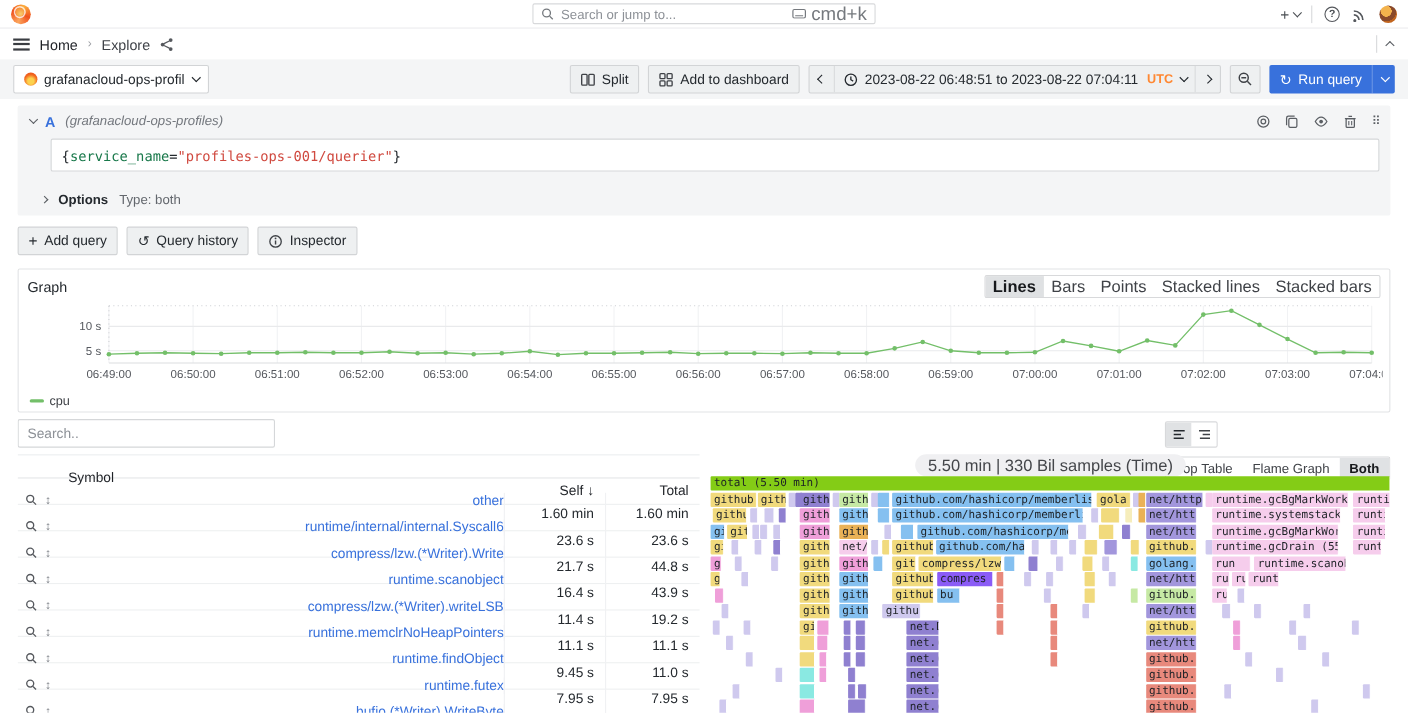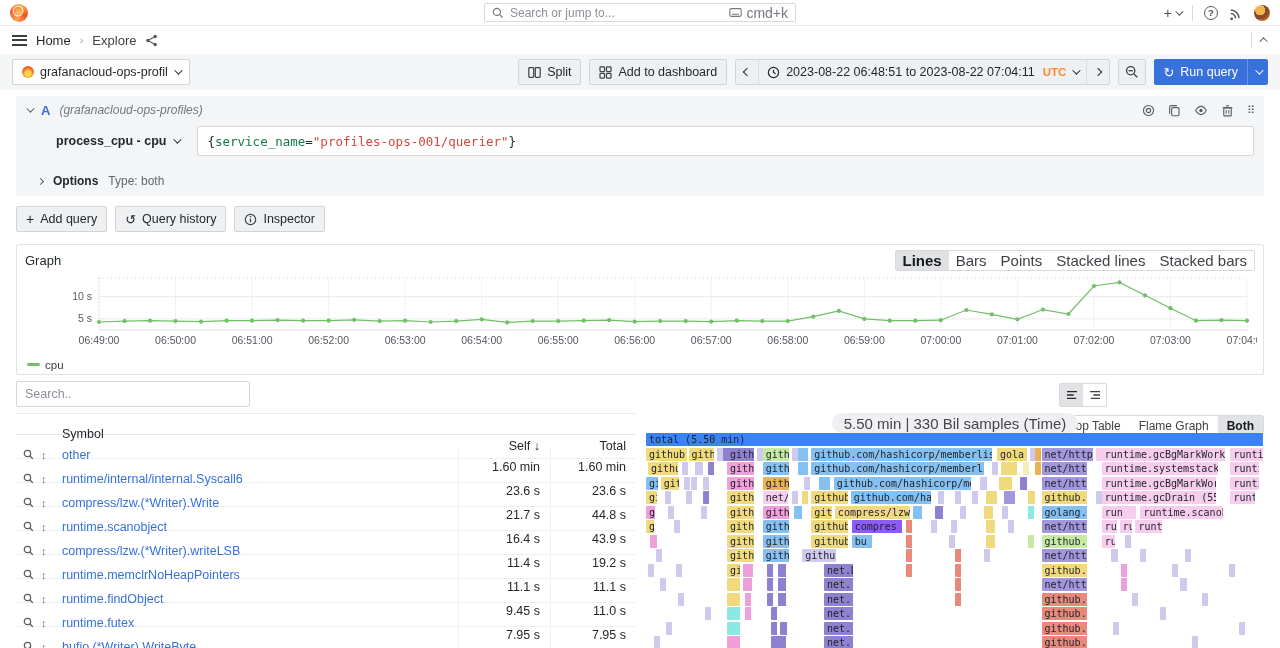--- a/index.html
+++ b/index.html
@@ -11,21 +11,21 @@
   .chev.up { transform:rotate(-135deg) translateY(-2px); }
   .chev.right { transform:rotate(-45deg); }
   .chev.left { transform:rotate(135deg); }
 
   
   .topnav { height:26px; display:flex; align-items:center; padding:0 10px; border-bottom:1px solid #ebecee; position:relative; }
   .logo { width:18px; height:18px; border-radius:50%; background:conic-gradient(from 200deg,#fba55c,#f0511f,#fcaf3e,#f0511f,#fba55c); position:relative; }
   .logo::after{ content:""; position:absolute; left:4px; top:3px; width:8px; height:8px; border-radius:50%; background:radial-gradient(circle at 60% 70%, #f8cb6e, #f67b22); box-shadow:0 0 0 1.5px rgba(255,255,255,.75); }
   .nav-search { position:absolute; left:50%; transform:translateX(-50%); width:312px; height:19px; border:1px solid #d8d9db; border-radius:2px; display:flex; align-items:center; gap:6px; padding:0 7px; background:#fff; }
   .nav-search .ph { color:#8d9197; font-size:12px; flex:1; }
-  .nav-search .kbd { display:flex; align-items:center; gap:4px; color:#75797e; font-size:14px; }
+  .nav-search .kbd { display:flex; align-items:center; gap:4px; color:#75797e; font-size:17px; }
   .nav-right { margin-left:auto; display:flex; align-items:center; gap:11px; color:#4b4f54; }
   .nav-plus { display:flex; align-items:center; gap:3px; font-size:14px; color:#4b4f54; }
   .help-circ { width:14px; height:14px; border:1.3px solid #55585d; border-radius:50%; font-size:9.5px; display:flex; align-items:center; justify-content:center; font-weight:bold; }
   .avatar { width:16px; height:16px; border-radius:50%; background:radial-gradient(circle at 38% 32%, #f3b34d 0 34%, #8a4a2b 35% 62%, #c1651f 63%); }
 
   
   .crumbrow { height:28px; display:flex; align-items:center; gap:9px; padding:0 12px; }
   .burger { width:15px; height:11px; border-top:2px solid #3a3d42; border-bottom:2px solid #3a3d42; position:relative; }
   .burger::after{ content:""; position:absolute; left:0; right:0; top:2.5px; height:2px; background:#3a3d42; }
   .crumb-home { font-weight:500; color:#1f2227; }
@@ -92,21 +92,21 @@
   .view { padding:3px 9px; font-size:12px; color:#3f4247; cursor:pointer; }
   .view.active { background:#e0e2e4; font-weight:600; color:#17191c; }
   .b-content { display:flex; gap:10px; margin-top:6px; }
 
   
   .t-wrap { width:620px; }
   .t-grid { display:grid; grid-template-columns:46px 1fr 92px 86px; align-items:center; }
   .t-head { height:22px; border-top:1px solid #eceeef; border-bottom:1px solid #e4e6e8; font-size:12.5px; font-weight:500; color:#1f2227; }
   .t-row { height:24px; border-bottom:1px solid #eef0f1; font-size:12.5px; }
   .t-num { text-align:right; padding-right:10px; border-left:1px solid #f0f1f3; height:100%; display:flex; align-items:center; justify-content:flex-end;margin-top:25px; }
-  .t-sym { color:#3871dc; overflow:hidden; white-space:nowrap; text-overflow:ellipsis; }
+  .t-sym { color:#3871dc; overflow:hidden; white-space:nowrap; text-overflow:ellipsis;text-align:right; }
   .t-icons { display:flex; align-items:center; gap:7px; padding-left:7px; color:#55585d; }
   .updown { font-size:11px; color:#7b7f85; }
 
   
   .f-wrap { flex:1; position:relative; }
   .f-pill-row { display:flex; justify-content:center; height:20px; }
   .f-pill { background:#f0f0f2; border-radius:10px; padding:2px 12px; font-size:15px; color:#44464a; }
   .flame-row { position:relative; height:13px; margin-bottom:1.5px; }
   .flame-seg { position:absolute; top:0; height:13px; font-family:"DejaVu Sans Mono", monospace; font-size:10px; line-height:13px; font-weight:500; color:#1d2126; padding:0 3px; white-space:nowrap; overflow:hidden; border-right:1px solid #fff; border-radius:1px; cursor:pointer; }
 
@@ -268,24 +268,20 @@
             <line x1="6.4" y1="7.4" x2="6.4" y2="12" stroke="#5a5e63" stroke-width="1.2"></line>
             <line x1="9.6" y1="7.4" x2="9.6" y2="12" stroke="#5a5e63" stroke-width="1.2"></line>
           </svg>
         </button>
       <button class="ibtn">
           <span style="font-size:11px;letter-spacing:-1px">⠿</span>
         </button>
     </span>
   </div>
   <div class="q-row">
-    <button class="ibtn proc-btn">
-      <span>process_cpu - cpu</span>
-      <span class="chev down"></span>
-    </button>
     <div class="q-input">
       <span>{</span>
         <span class="tok-key">service_name</span>
         <span>=</span>
         <span class="tok-str">"profiles-ops-001/querier"</span>
         <span>}</span>
     </div>
   </div>
   <div class="q-opts">
     <span class="chev right" style="color:#5a5e63;width:5px;height:5px"></span>
@@ -568,21 +564,21 @@
             <span class="t-num">7.66 s</span>
           </div>
         </div>
     </div>
     <div class="f-wrap">
       <div class="f-pill-row">
           <span class="f-pill">5.50 min | 330 Bil samples (Time)</span>
         </div>
       <div id="flame-body">
           <div class="flame-row">
-            <div class="flame-seg" style="left: 0%; width: 100%; background: #3b82f6;">total (5.50 min)</div>
+            <div class="flame-seg" style="left: 0%; width: 100%; background: #84cc16;">total (5.50 min)</div>
           </div>
           <div class="flame-row">
             <div class="flame-seg" style="left: 0%; width: 6.72%; background: rgb(241, 218, 125);">github.cc</div>
             <div class="flame-seg" style="left: 6.88%; width: 4.32%; background: rgb(241, 218, 125);">githu</div>
             <div class="flame-seg" style="left: 11.52%; width: 0.64%; background: rgb(207, 201, 238);"></div>
             <div class="flame-seg" style="left: 12.48%; width: 0.48%; background: rgb(143, 128, 208);"></div>
             <div class="flame-seg" style="left: 13.12%; width: 4.48%; background: rgb(143, 128, 208);">githu</div>
             <div class="flame-seg" style="left: 17.92%; width: 0.64%; background: rgb(207, 201, 238);"></div>
             <div class="flame-seg" style="left: 18.88%; width: 4.48%; background: rgb(198, 233, 164);">githu</div>
             <div class="flame-seg" style="left: 23.68%; width: 0.64%; background: rgb(207, 201, 238);"></div>

